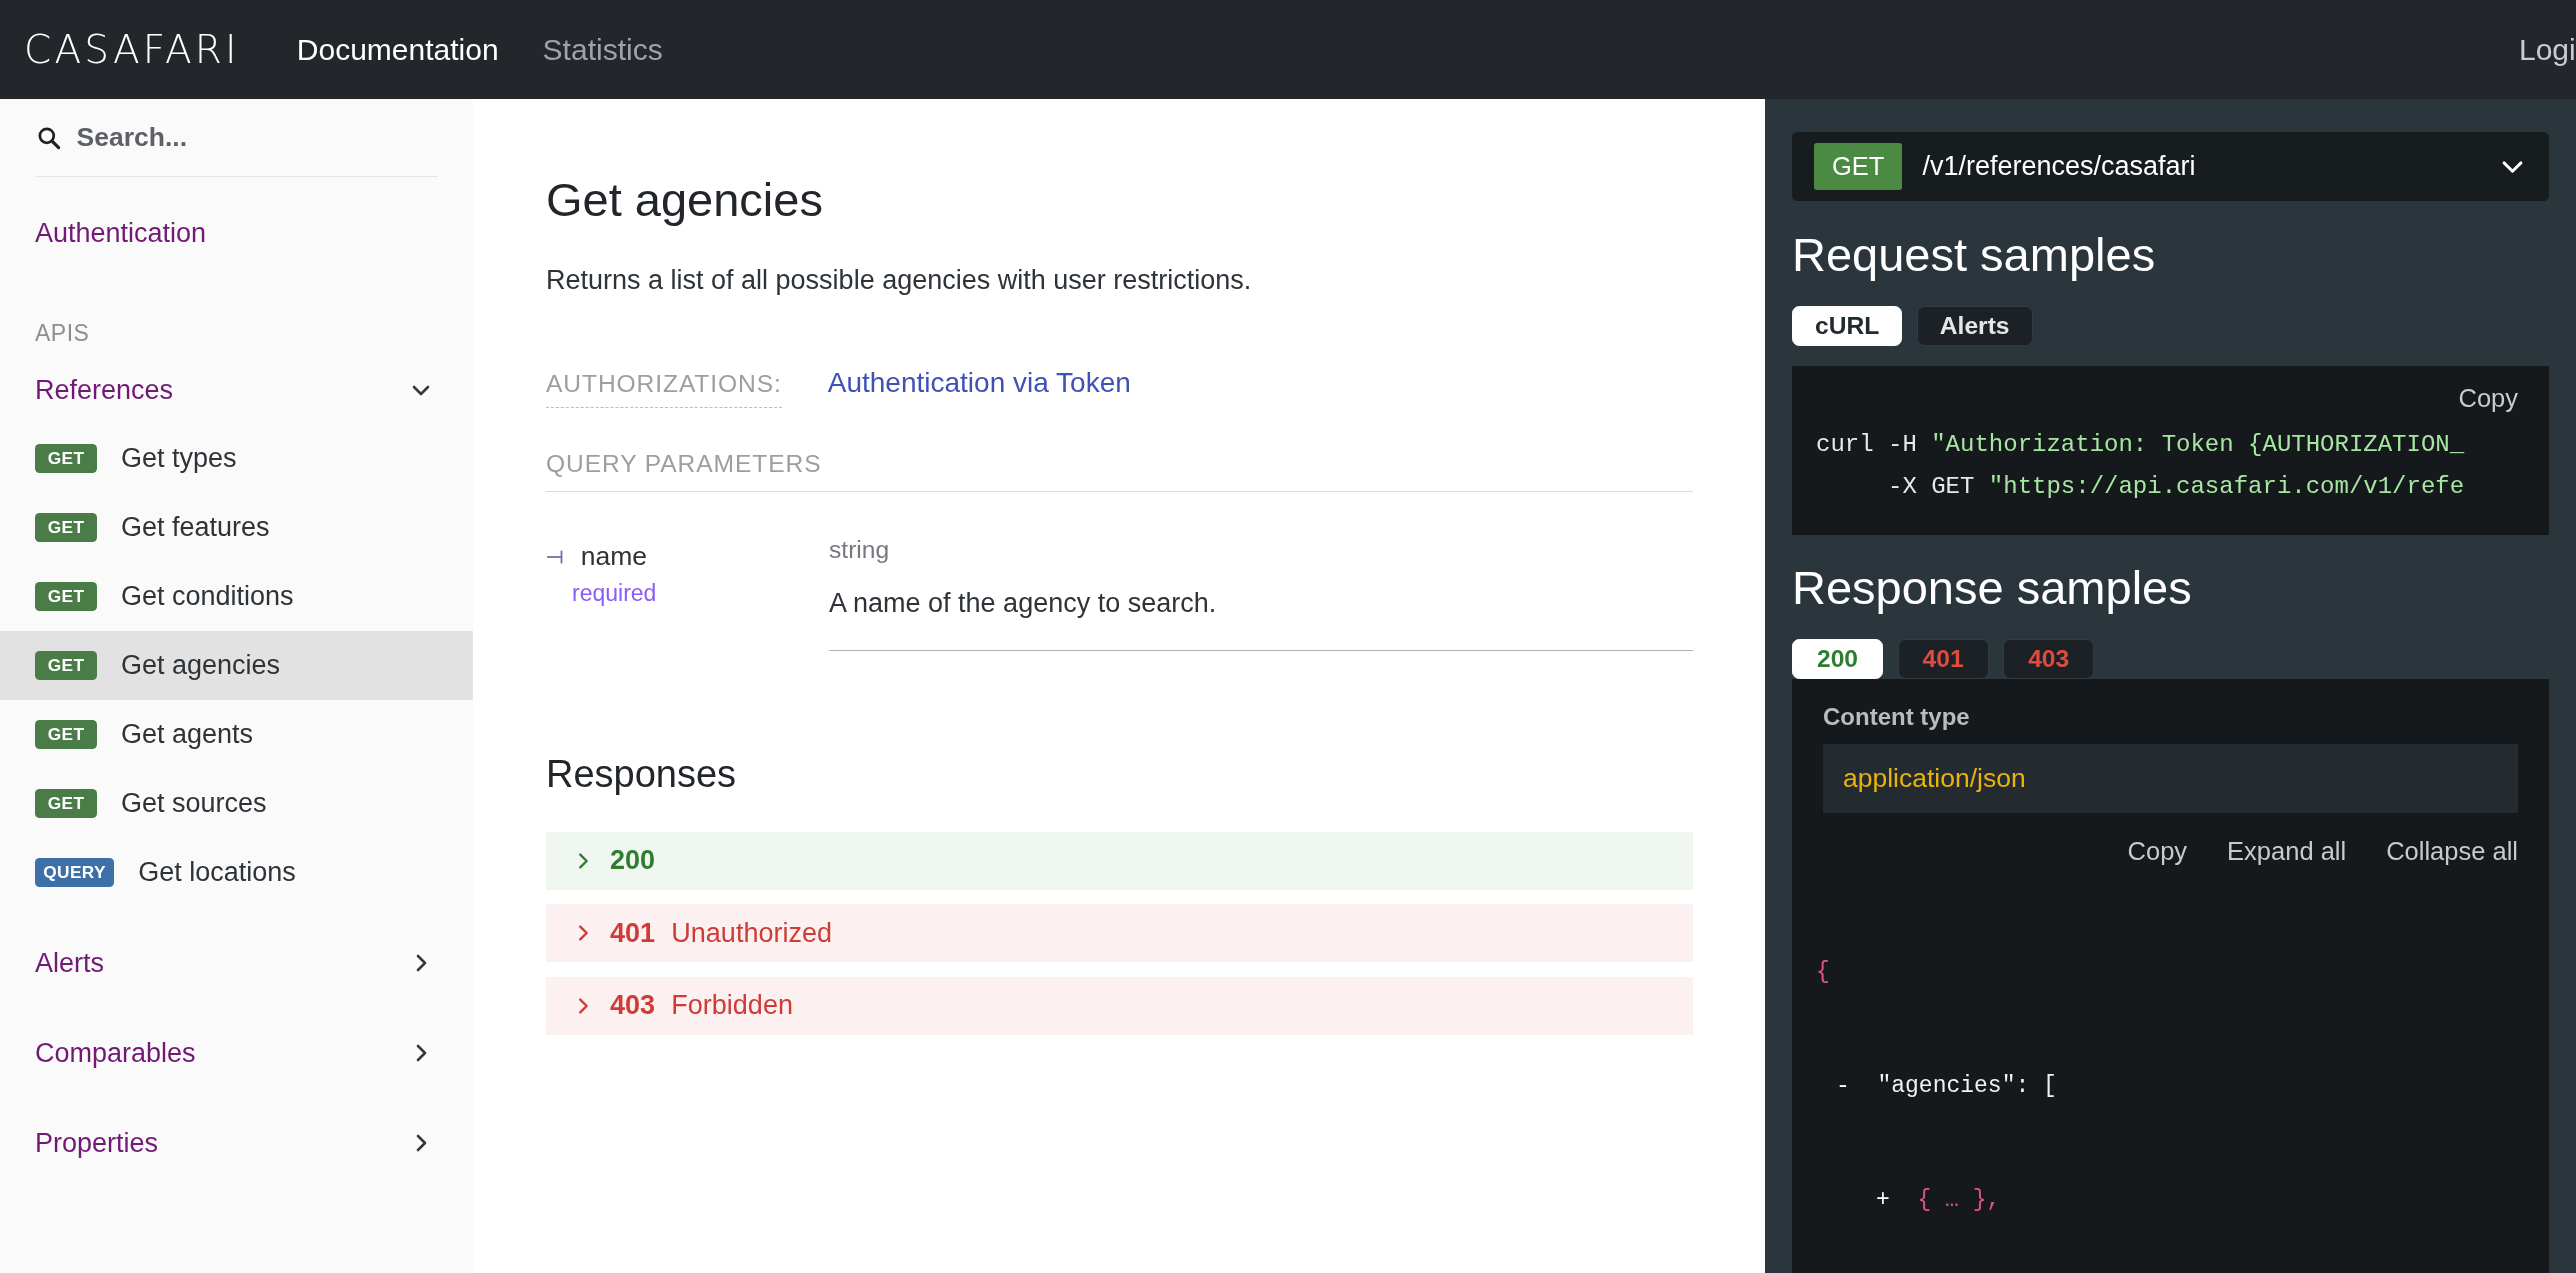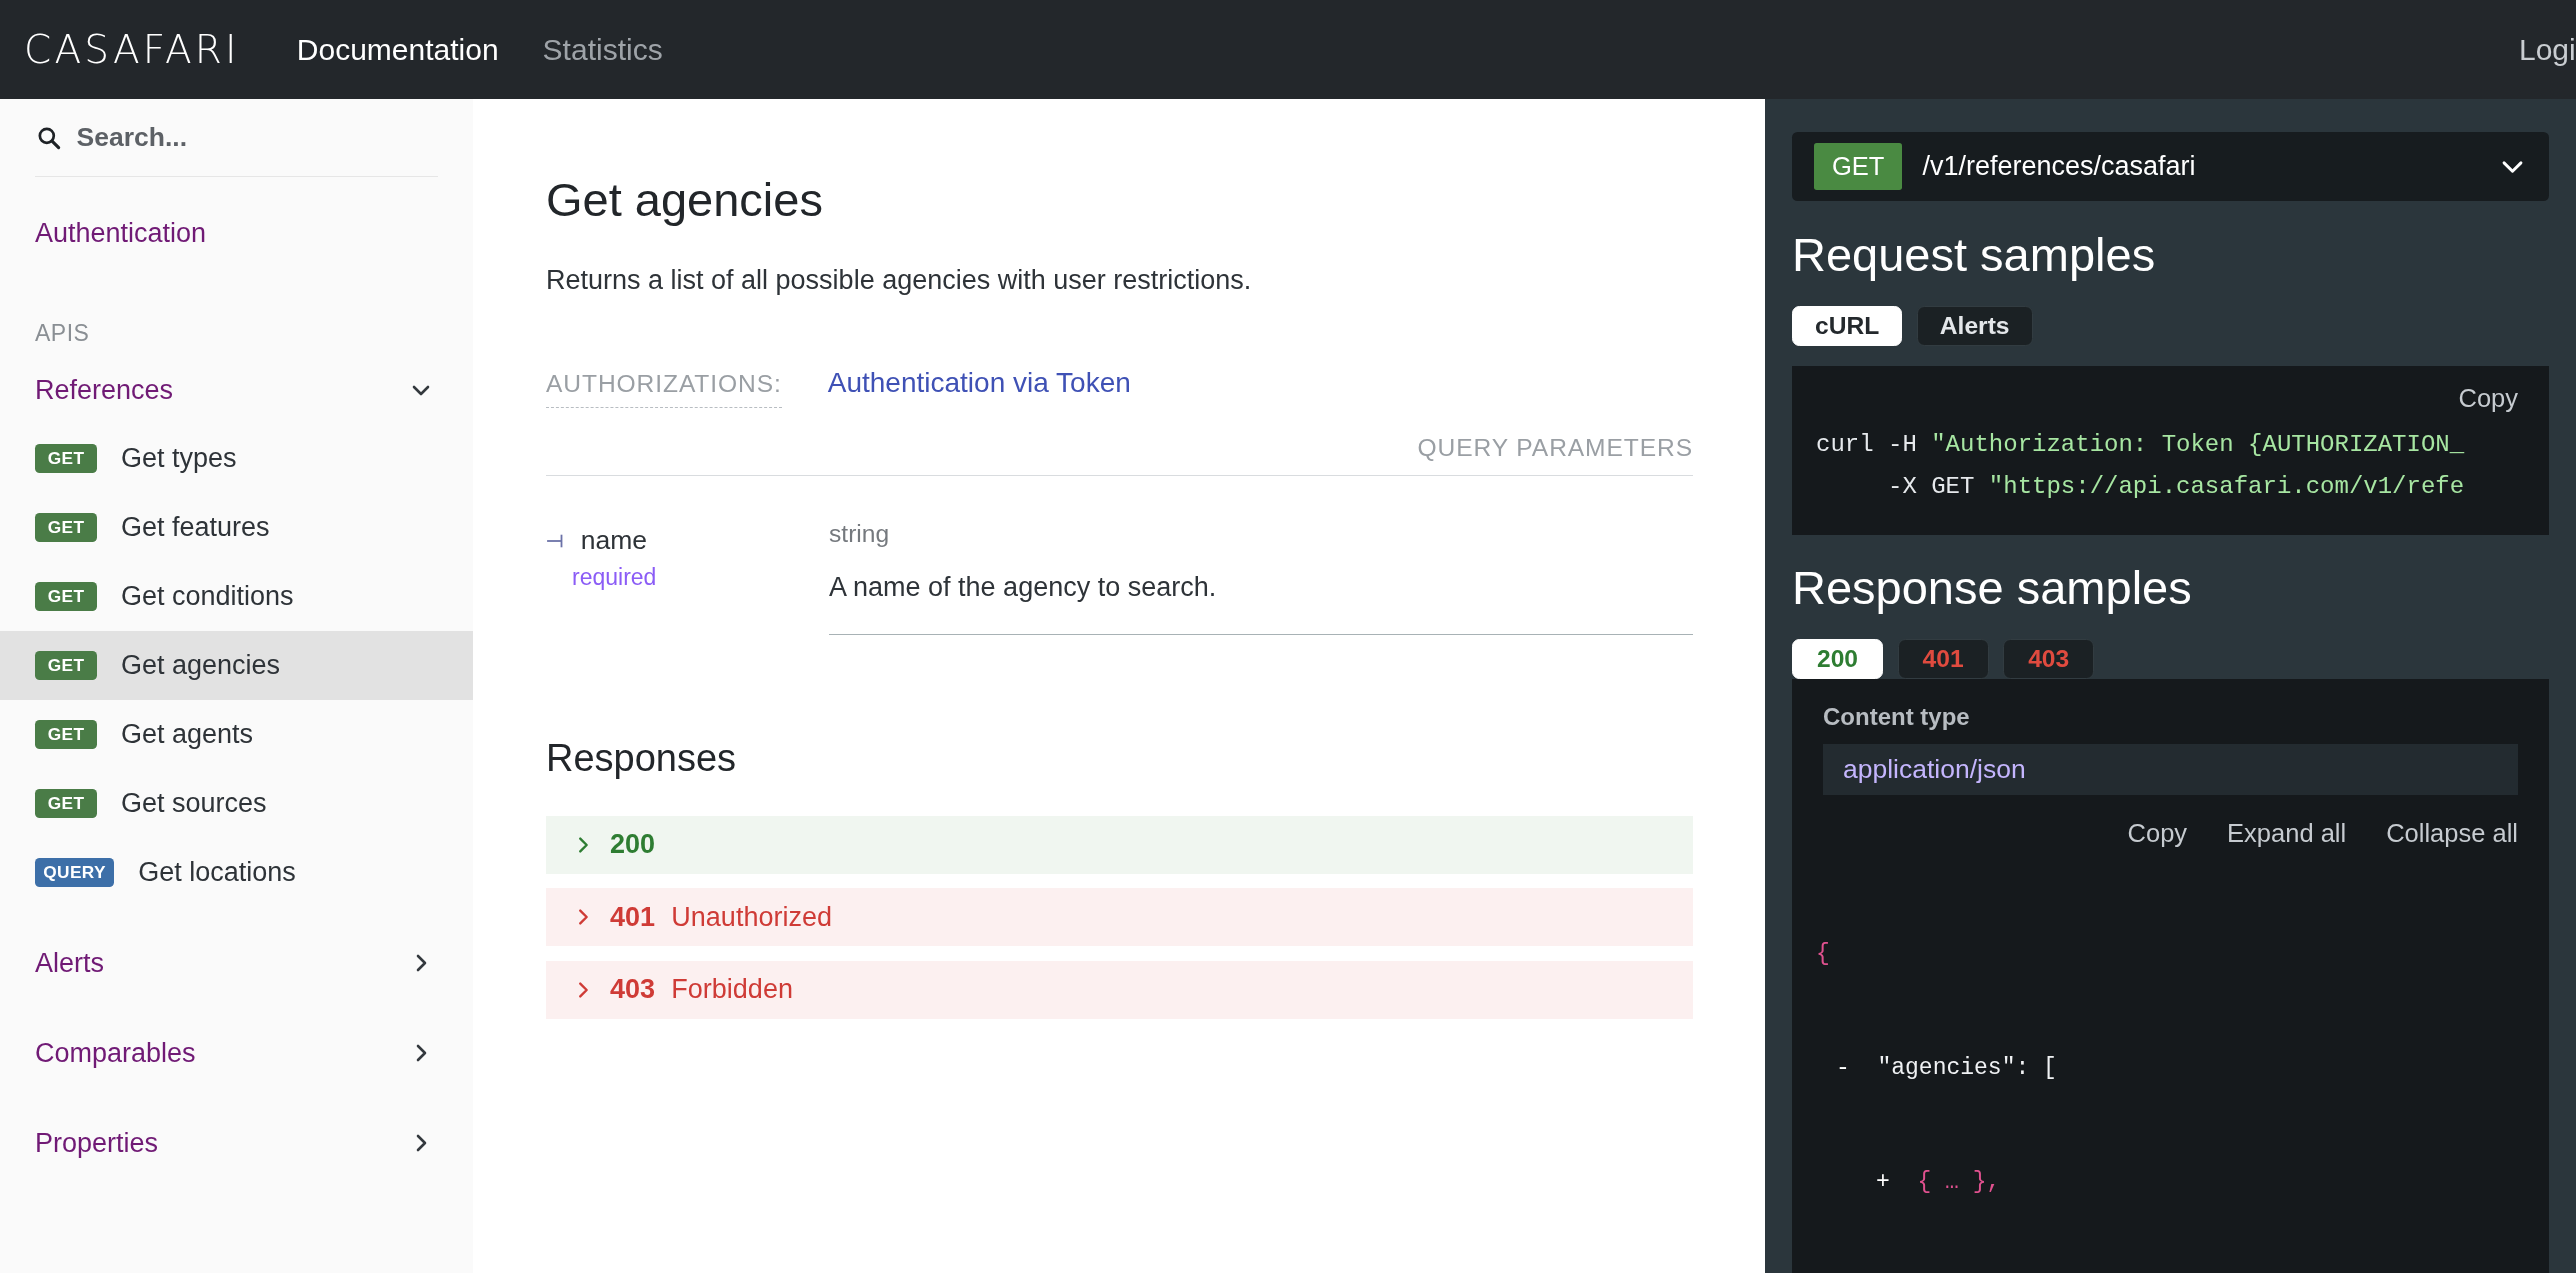--- a/index.html
+++ b/index.html
@@ -105,25 +105,24 @@
   .page-desc { font-size: 27px; color: #2e3338; }
 
   .auth-line { margin-top: 71px; display: flex; align-items: baseline; gap: 46px; }
   .auth-label {
     font-size: 24.6px; color: #9a9fa4; letter-spacing: 0.9px;
     border-bottom: 1.8px dashed #b8bdc2; padding-bottom: 9px;
   }
   .auth-link { font-size: 28px; color: #3f51b5; }
 
   .qp-label {
-    margin-top: 26px;
+    margin-top: 42px;
     font-size: 24.6px; color: #9a9fa4; letter-spacing: 0.9px;
     padding-bottom: 12.8px;
     border-bottom: 1.8px solid #d9dcdf;
-    text-align: right;
   }
 
   .param-row { display: flex; margin-top: 44px; }
   .param-left { width: 283px; flex: none; padding-top: 5.5px; }
   .param-name-line { display: flex; align-items: center; gap: 12.8px; }
   .tree-icon { display: block; flex: none; }
   .param-name { font-size: 26.5px; color: #2e3338; }
   .param-required { font-size: 23px; color: #8b5cf6; margin-left: 26px; margin-top: 8.2px; }
   .param-right { flex: 1; border-bottom: 1.8px solid #a8b2b5; padding-bottom: 31px; }
   .param-type { font-size: 24.6px; color: #75797e; }
@@ -207,23 +206,23 @@
   }
   .code-lines .str { color: #a7e6a2; }
 
   .ct-box {
     margin: 0 27px; background: #15191c;
     padding: 24px 31px 0 31px;
   }
   .ct-label { font-size: 24px; color: #b7bcc1; font-weight: 700; }
   .ct-value-box {
     margin-top: 12.8px; background: #232b30;
-    height: 51px; display: flex; align-items: center;
+    height: 69px; display: flex; align-items: center;
     padding-left: 20px;
-    font-size: 26.5px; color: #c4b5fd;
+    font-size: 26.5px; color: #eab308;
   }
   .json-block {
     margin: 0 27px; background: #15191c;
     padding: 24px 0 42px 0;
   }
   .json-lines {
     font-family: "Liberation Mono", monospace;
     font-size: 23px; line-height: 38px;
     padding-left: 24px;
     white-space: pre;

